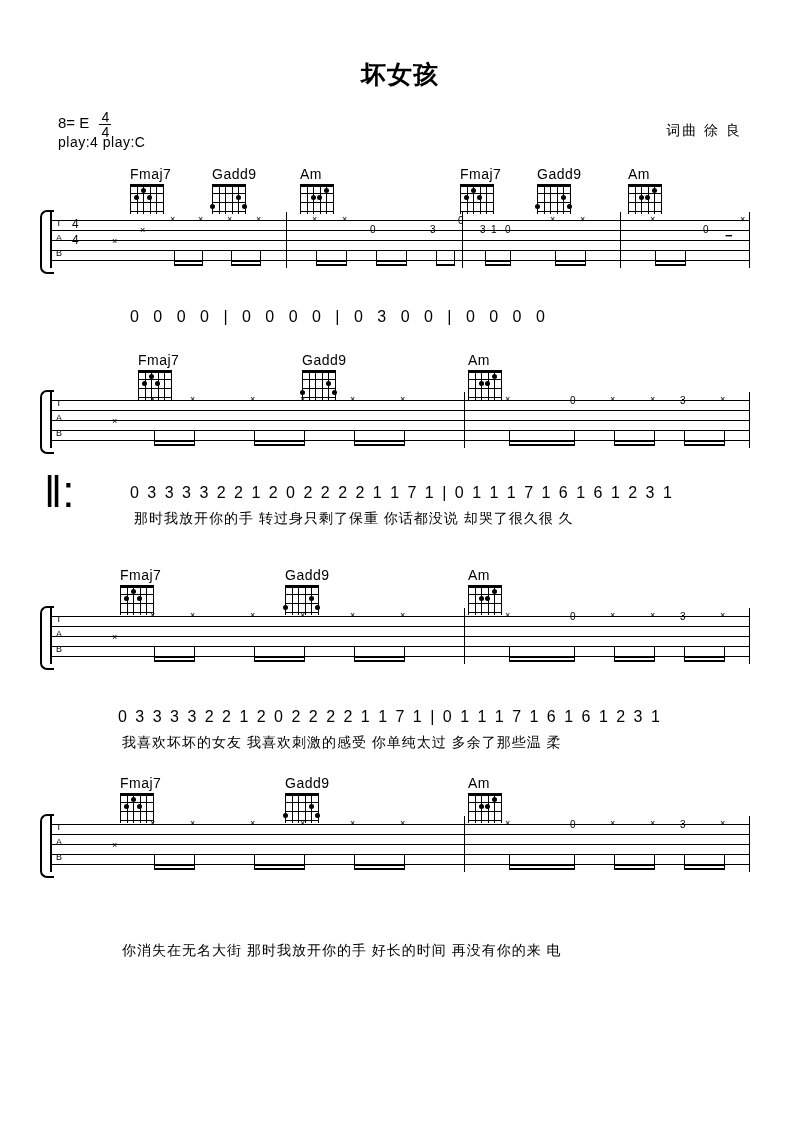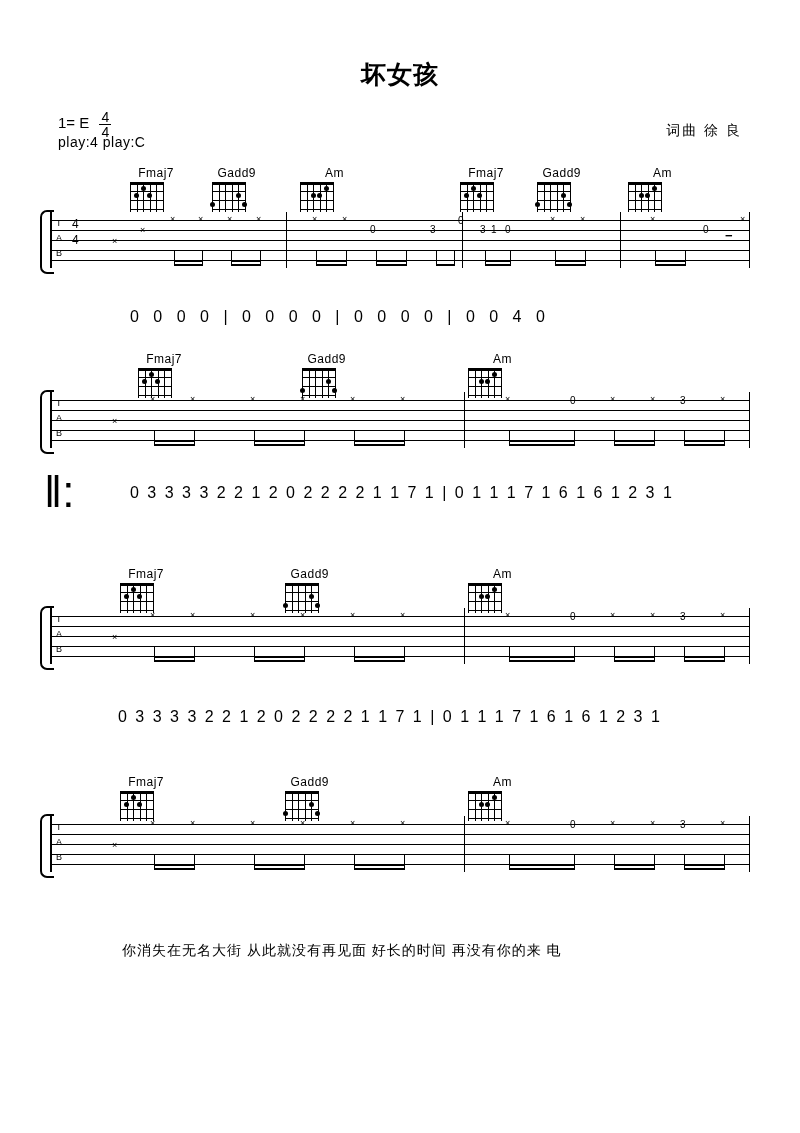--- a/index.html
+++ b/index.html
@@ -24,21 +24,21 @@
   }
   .key-line{position:absolute;top:110px;left:58px;font-size:15px;}
   .key-frac{display:inline-block;vertical-align:middle;text-align:center;line-height:1.0;margin-left:6px;}
   .key-frac .num{display:block;font-size:14px;border-bottom:1.4px solid #000;padding:0 2px;}
   .key-frac .den{display:block;font-size:14px;padding:0 2px;}
   .capo-line{position:absolute;top:134px;left:58px;font-size:14px;letter-spacing:.5px;}
   .credit{position:absolute;top:122px;right:58px;font-size:14px;letter-spacing:2px;}
 
   
   .chord{position:absolute;width:44px;}
-  .chord .cname{font-size:12px;text-align:right;margin-bottom:2px;letter-spacing:.5px;white-space:nowrap;}
+  .chord .cname{font-size:14px;text-align:left;margin-bottom:2px;letter-spacing:.5px;white-space:nowrap;}
   .grid{position:relative;width:34px;height:30px;}
   .grid .nut{position:absolute;left:0;top:0;width:34px;height:3px;background:#000;}
   .grid .vline{position:absolute;top:0;width:1px;height:30px;background:#000;}
   .grid .hline{position:absolute;left:0;width:34px;height:1px;background:#000;}
   .dot{position:absolute;width:5px;height:5px;border-radius:50%;background:#000;}
 
   
   .system{position:absolute;left:50px;width:700px;}
   .staff{position:relative;width:700px;height:56px;}
   .staff .sline{position:absolute;left:0;width:700px;height:1px;background:#000;}
@@ -63,21 +63,21 @@
   .lyric{position:absolute;font-size:14px;white-space:nowrap;letter-spacing:1px;}
 </style>
 </head>
 <body>
 
 <div class="sheet">
 
   <div class="title">坏女孩</div>
 
   <div class="key-line">
-    <span>1= E</span>
+    <span>8= E</span>
     <span class="key-frac">
       <span class="num">4</span>
       <span class="den">4</span>
     </span>
   </div>
   <div class="capo-line">play:4  play:C</div>
   <div class="credit">词曲 徐 良</div>
 
   <div class="chord" style="left:130px;top:166px;">
     <div class="cname">Fmaj7</div>
@@ -261,21 +261,21 @@
       <div class="stem" style="left:505px;top:38px;height:16px"></div>
       <div class="stem" style="left:535px;top:38px;height:16px"></div>
       <div class="beam" style="left:505px;top:52px;width:31px"></div>
       <div class="beam" style="left:505px;top:48px;width:31px"></div>
       <div class="stem" style="left:605px;top:38px;height:16px"></div>
       <div class="stem" style="left:635px;top:38px;height:16px"></div>
       <div class="beam" style="left:605px;top:52px;width:31px"></div>
       <div class="beam" style="left:605px;top:48px;width:31px"></div>
     </div>
 
-    <div class="numline" style="left:80px;top:96px;letter-spacing:5px;">0  0  0  0 | 0  0  0  0 | 0  0  0  0 | 0  0  4  0</div>
+    <div class="numline" style="left:80px;top:96px;letter-spacing:5px;">0  0  0  0 | 0  0  0  0 | 0  3  0  0 | 0  0  0  0</div>
   </div>
 
   <div class="chord" style="left:138px;top:352px;">
     <div class="cname">Fmaj7</div>
     <div class="grid">
       <div class="nut"></div>
       <div class="vline" style="left:0"></div>
         <div class="vline" style="left:6.6px"></div>
         <div class="vline" style="left:13.2px"></div>
       <div class="vline" style="left:19.8px"></div>
@@ -379,20 +379,21 @@
       <div class="beam" style="left:564px;top:52px;width:41px"></div>
       <div class="beam" style="left:564px;top:48px;width:41px"></div>
       <div class="stem" style="left:634px;top:38px;height:16px"></div>
       <div class="stem" style="left:674px;top:38px;height:16px"></div>
       <div class="beam" style="left:634px;top:52px;width:41px"></div>
       <div class="beam" style="left:634px;top:48px;width:41px"></div>
     </div>
 
     <div class="repeat-start" style="left:-6px;top:78px;">‖:</div>
     <div class="numline" style="left:80px;top:92px;letter-spacing:2px;">0 3 3 3 3 2 2 1 2 0 2 2 2 2 1 1 7 1 | 0 1 1 1 7 1  6 1 6 1 2 3  1</div>
+    <div class="lyric" style="left:84px;top:118px;">那时我放开你的手  转过身只剩了保重    你话都没说  却哭了很久很 久</div>
   </div>
 
   <div class="chord" style="left:120px;top:567px;">
     <div class="cname">Fmaj7</div>
     <div class="grid">
       <div class="nut"></div>
       <div class="vline" style="left:0"></div>
         <div class="vline" style="left:6.6px"></div>
         <div class="vline" style="left:13.2px"></div>
       <div class="vline" style="left:19.8px"></div>
@@ -495,20 +496,21 @@
       <div class="stem" style="left:604px;top:38px;height:16px"></div>
       <div class="beam" style="left:564px;top:52px;width:41px"></div>
       <div class="beam" style="left:564px;top:48px;width:41px"></div>
       <div class="stem" style="left:634px;top:38px;height:16px"></div>
       <div class="stem" style="left:674px;top:38px;height:16px"></div>
       <div class="beam" style="left:634px;top:52px;width:41px"></div>
       <div class="beam" style="left:634px;top:48px;width:41px"></div>
     </div>
 
     <div class="numline" style="left:68px;top:100px;letter-spacing:2px;">0 3 3 3 3 2 2 1 2 0 2 2 2 2 1 1 7 1 | 0 1 1 1 7 1  6 1 6 1 2 3  1</div>
+    <div class="lyric" style="left:72px;top:126px;">我喜欢坏坏的女友  我喜欢刺激的感受    你单纯太过  多余了那些温 柔</div>
   </div>
 
   <div class="chord" style="left:120px;top:775px;">
     <div class="cname">Fmaj7</div>
     <div class="grid">
       <div class="nut"></div>
       <div class="vline" style="left:0"></div>
         <div class="vline" style="left:6.6px"></div>
         <div class="vline" style="left:13.2px"></div>
       <div class="vline" style="left:19.8px"></div>
@@ -610,16 +612,16 @@
       <div class="stem" style="left:564px;top:38px;height:16px"></div>
       <div class="stem" style="left:604px;top:38px;height:16px"></div>
       <div class="beam" style="left:564px;top:52px;width:41px"></div>
       <div class="beam" style="left:564px;top:48px;width:41px"></div>
       <div class="stem" style="left:634px;top:38px;height:16px"></div>
       <div class="stem" style="left:674px;top:38px;height:16px"></div>
       <div class="beam" style="left:634px;top:52px;width:41px"></div>
       <div class="beam" style="left:634px;top:48px;width:41px"></div>
     </div>
 
-    <div class="lyric" style="left:72px;top:126px;">你消失在无名大街  从此就没有再见面    好长的时间  再没有你的来 电</div>
+    <div class="lyric" style="left:72px;top:126px;">你消失在无名大街  那时我放开你的手    好长的时间  再没有你的来 电</div>
   </div>
 
 </div>
 
 </body></html>

